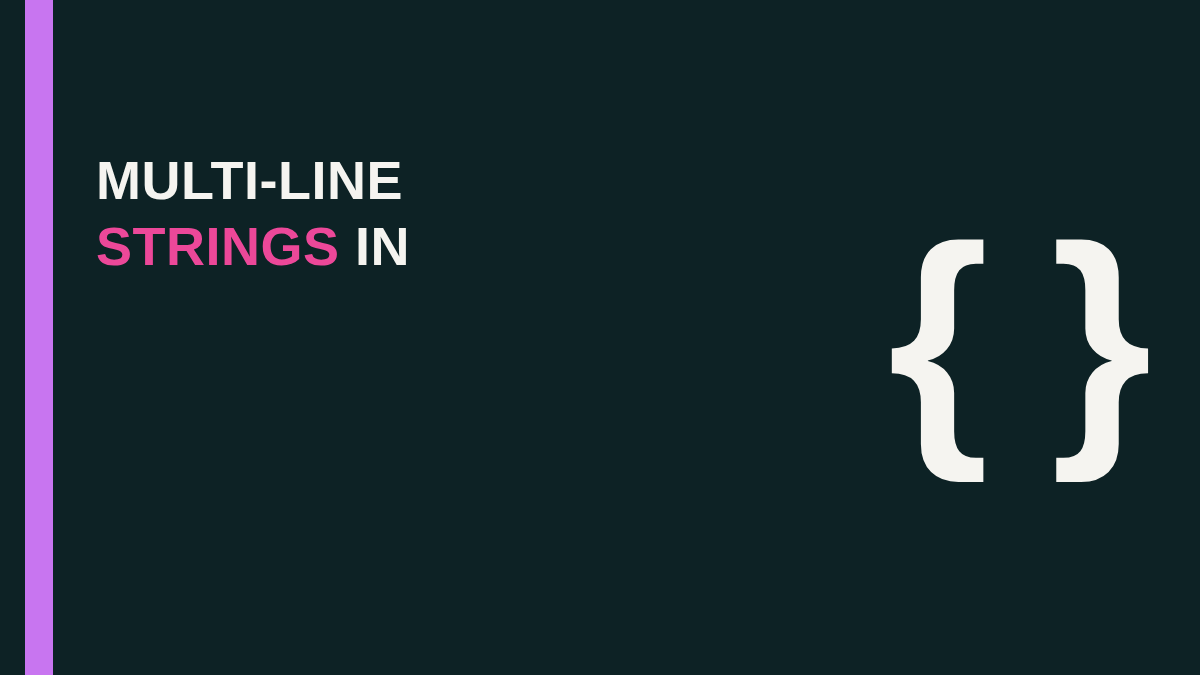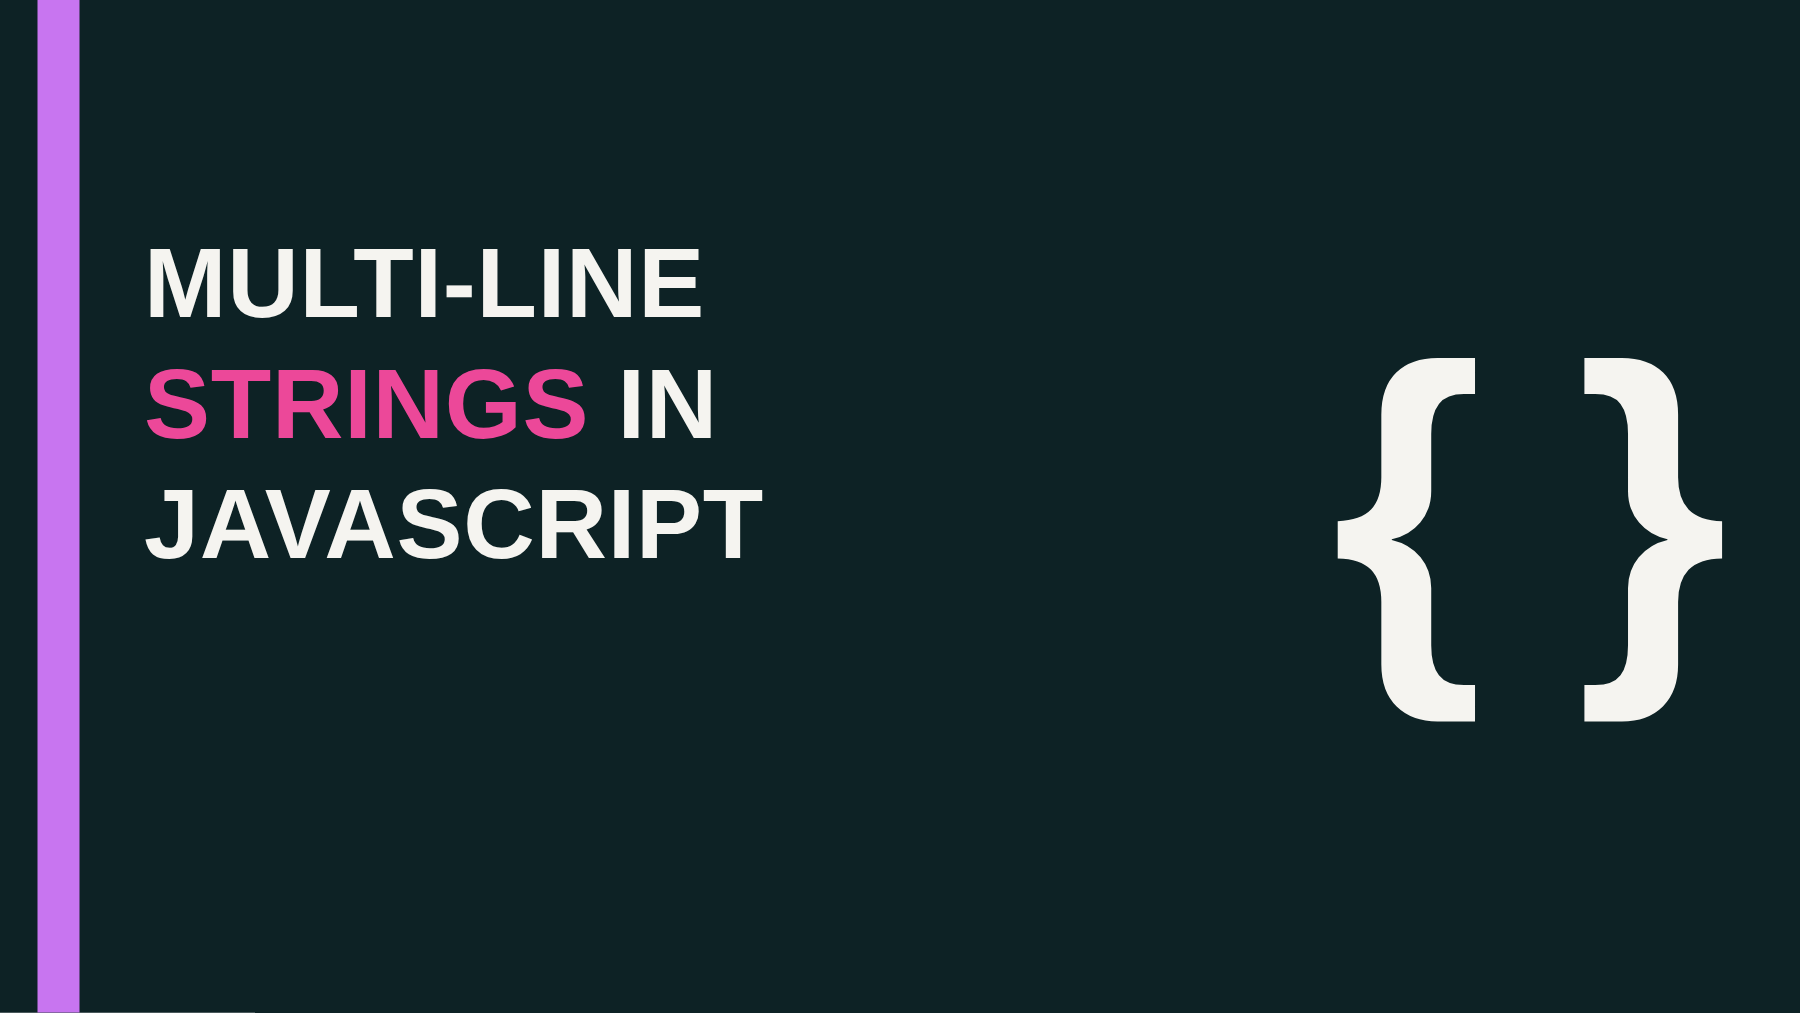--- a/index.html
+++ b/index.html
@@ -32,21 +32,21 @@
       width: 28px;
       height: 675px;
       background: #c875f0;
     }
     
     .text-block {
       position: absolute;
       left: 96px;
       top: 148px;
       font-weight: 900;
-      font-size: 66px;
+      font-size: 54px;
       line-height: 1.22;
       letter-spacing: 0.5px;
       text-transform: uppercase;
       color: #f5f4f0;
     }
     
     .highlight {
       color: #ec4899;
     }
     
@@ -73,21 +73,20 @@
 
 <div class="banner">
 
   <div class="accent-bar"></div>
 
   <div class="text-block">
     <div>Multi-line</div>
     <div>
       <span class="highlight">Strings</span><span> in</span>
     </div>
-    <div>JavaScript</div>
   </div>
 
   <div class="braces">
     <span class="brace">{</span>
     <span class="brace">}</span>
   </div>
 
 </div>
 
 </body></html>

